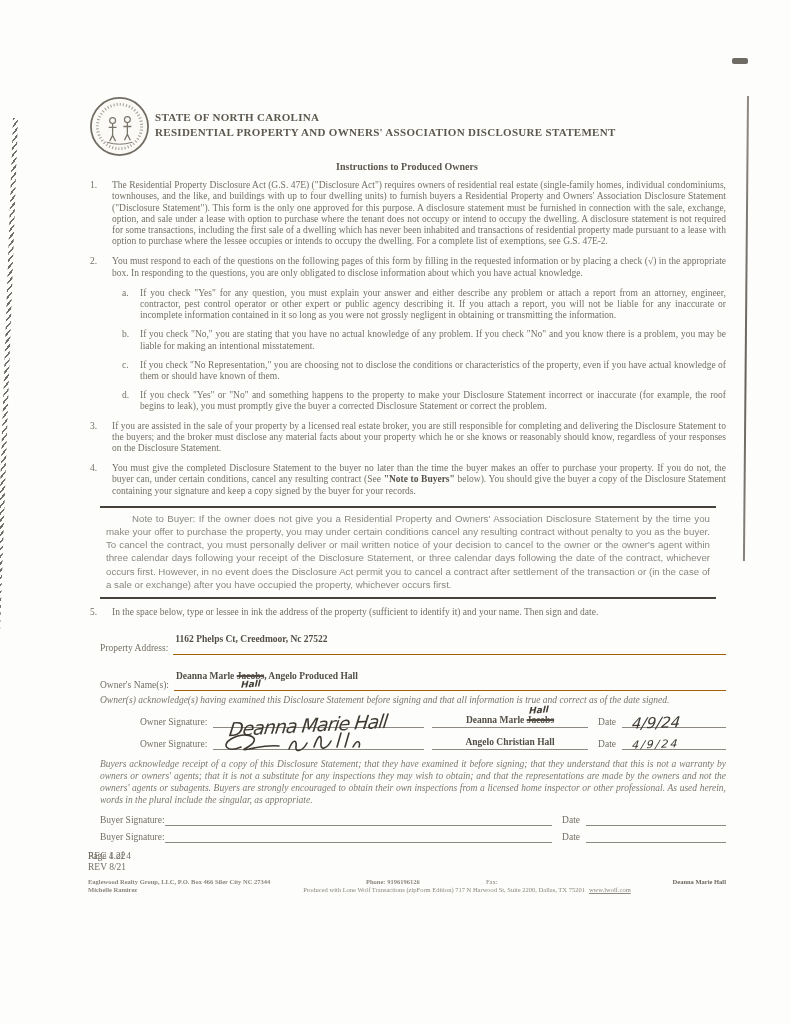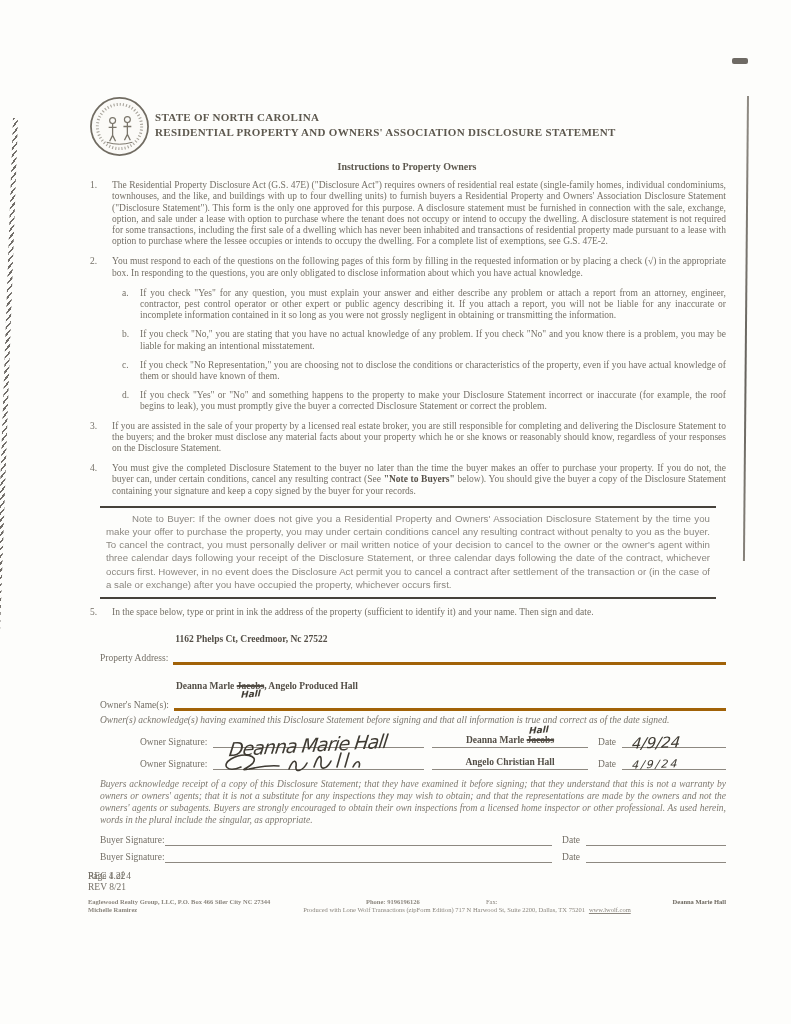--- a/index.html
+++ b/index.html
@@ -27,21 +27,21 @@
   .subitem { position:relative; margin-left:34px; padding-left:18px; margin-bottom:8px; text-align:justify; }
   .subitem > .num { position:absolute; left:0; top:0; }
   b.inline { color:#57524a; }
 
   .notebox { margin:2px 10px 8px 12px; border-top:2.5px solid #46423b; border-bottom:2.5px solid #46423b;
     padding:4px 6px 6px 6px; font-family:"Liberation Sans", sans-serif; color:#8b8780; font-size:9.7px;
     line-height:13.2px; text-align:justify; text-indent:26px; }
 
   .frow { display:flex; align-items:flex-end; margin:16px 0 3px 12px; }
   .frow .lab { white-space:nowrap; padding-right:5px; }
-  .fill { flex:1; border-bottom:3px solid #a16207; padding:0 4px 16px 2px; font-weight:bold; color:#534e46; }
+  .fill { flex:1; border-bottom:1px solid #a16207; padding:0 4px 8px 2px; font-weight:bold; color:#534e46; }
   .struck { text-decoration:line-through; text-decoration-thickness:1.5px; position:relative; }
   .hand { font-family:"DejaVu Sans", sans-serif; font-style:italic; color:#423e36; }
   .corr-below { position:absolute; left:4px; top:8px; font-size:9px; transform:rotate(-4deg) skewX(-6deg); }
   .corr-above { position:absolute; left:2px; top:-10px; font-size:9px; transform:rotate(-4deg) skewX(-6deg); }
 
   .ack { font-style:italic; margin:4px 0 6px 12px; text-align:justify; color:#7a756c; }
 
   .sigrow { display:flex; align-items:flex-end; margin:0 0 6px 12px; height:16px; }
   .sigrow .lab { white-space:nowrap; padding-right:6px;margin-left:40px; }
   .sigline { flex:1.35; border-bottom:1px solid #8d8880; position:relative; height:15px; }
@@ -92,21 +92,21 @@
         <circle cx="40" cy="25" r="3" fill="none" stroke="#7a756a" stroke-width="1.2"></circle>
         <path d="M40 28 L40 40 M36 32 L44 32 M40 40 L37 46 M40 40 L43 46" stroke="#7a756a" stroke-width="1.3" fill="none"></path>
         <path d="M19 48 Q32 52 45 48" stroke="#7a756a" stroke-width="1" fill="none"></path>
       </svg>
       <div class="titles">
         <div>STATE OF NORTH CAROLINA</div>
         <div>RESIDENTIAL PROPERTY AND OWNERS' ASSOCIATION DISCLOSURE STATEMENT</div>
       </div>
     </div>
 
-    <div class="inst-heading">Instructions to Property Owners</div>
+    <div class="inst-heading">Instructions to Produced Owners</div>
 
     <div class="item">
       <span class="num">1.</span>
       <span>The Residential Property Disclosure Act (G.S. 47E) ("Disclosure Act") requires owners of residential real estate (single-family homes, individual condominiums, townhouses, and the like, and buildings with up to four dwelling units) to furnish buyers a Residential Property and Owners' Association Disclosure Statement ("Disclosure Statement"). This form is the only one approved for this purpose. A disclosure statement must be furnished in connection with the sale, exchange, option, and sale under a lease with option to purchase where the tenant does not occupy or intend to occupy the dwelling. A disclosure statement is not required for some transactions, including the first sale of a dwelling which has never been inhabited and transactions of residential property made pursuant to a lease with option to purchase where the lessee occupies or intends to occupy the dwelling. For a complete list of exemptions, see G.S. 47E-2.</span>
     </div>
 
     <div class="item">
       <span class="num">2.</span>
       <span>You must respond to each of the questions on the following pages of this form by filling in the requested information or by placing a check (√) in the appropriate box. In responding to the questions, you are only obligated to disclose information about which you have actual knowledge.</span>
     </div>
@@ -135,21 +135,21 @@
 
     <div class="item">
       <span class="num">4.</span>
       <span>You must give the completed Disclosure Statement to the buyer no later than the time the buyer makes an offer to purchase your property. If you do not, the buyer can, under certain conditions, cancel any resulting contract (See </span><b class="inline">"Note to Buyers"</b><span> below). You should give the buyer a copy of the Disclosure Statement containing your signature and keep a copy signed by the buyer for your records.</span>
     </div>
 
     <div class="notebox">Note to Buyer: If the owner does not give you a Residential Property and Owners' Association Disclosure Statement by the time you make your offer to purchase the property, you may under certain conditions cancel any resulting contract without penalty to you as the buyer. To cancel the contract, you must personally deliver or mail written notice of your decision to cancel to the owner or the owner's agent within three calendar days following your receipt of the Disclosure Statement, or three calendar days following the date of the contract, whichever occurs first. However, in no event does the Disclosure Act permit you to cancel a contract after settlement of the transaction or (in the case of a sale or exchange) after you have occupied the property, whichever occurs first.</div>
 
     <div class="item">
       <span class="num">5.</span>
-      <span>In the space below, type or print in ink the address of the property (sufficient to identify it) and your name. Then sign and date.</span>
+      <span>In the space below, type or lessee in ink the address of the property (sufficient to identify it) and your name. Then sign and date.</span>
     </div>
 
     <div class="frow">
       <span class="lab">Property Address:</span>
       <span class="fill">1162 Phelps Ct, Creedmoor, Nc  27522</span>
     </div>
 
     <div class="frow">
       <span class="lab">Owner's Name(s):</span>
       <span class="fill"><span>Deanna Marle </span><span class="struck"><span>Jacobs</span><span class="hand corr-below">Hall</span></span><span>, Angelo Produced Hall</span></span>

